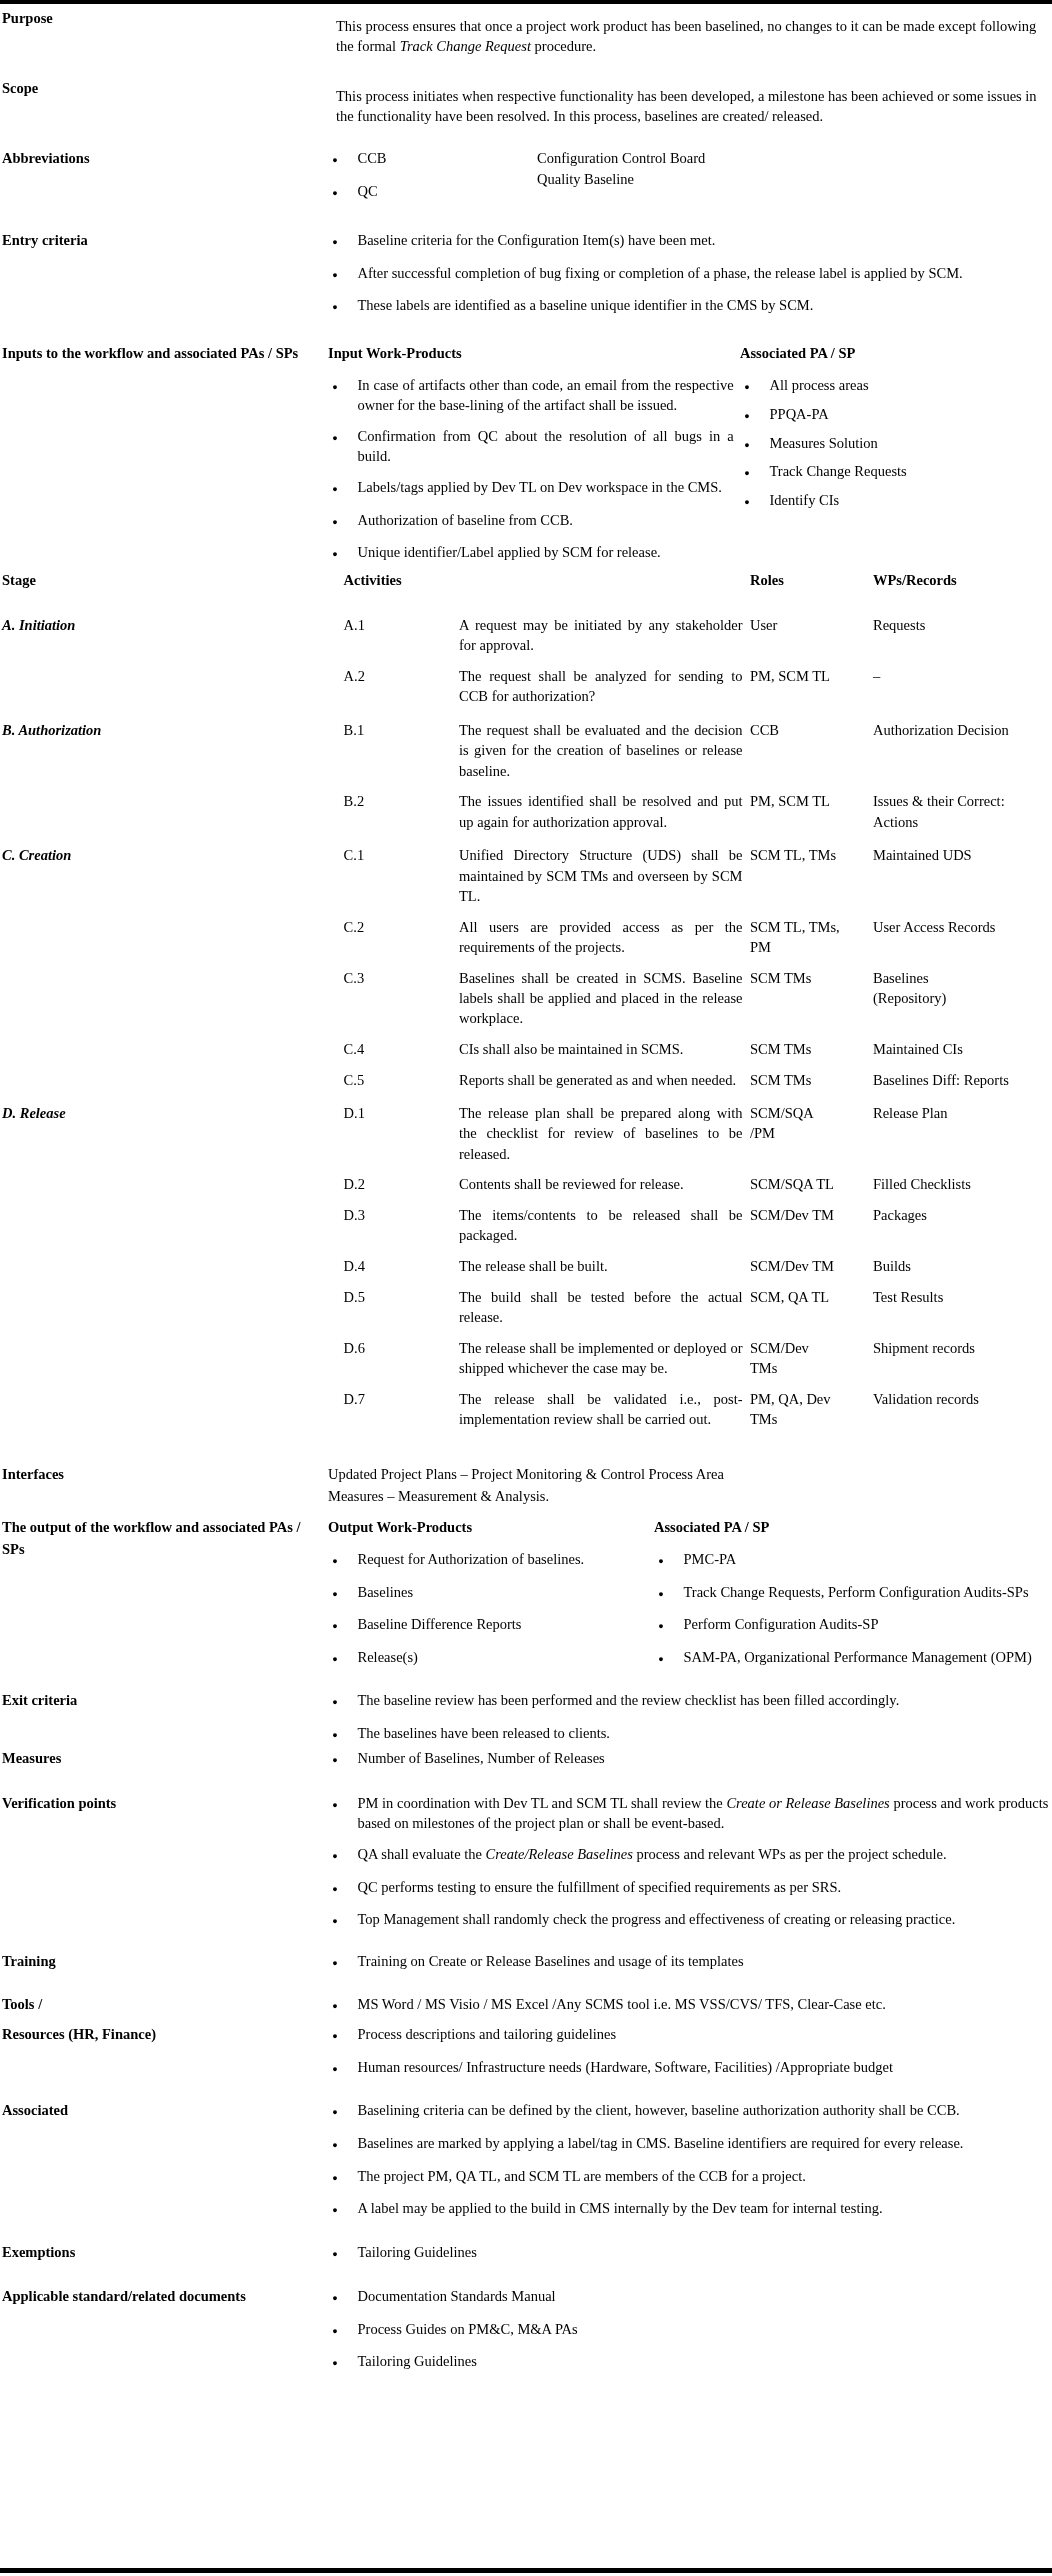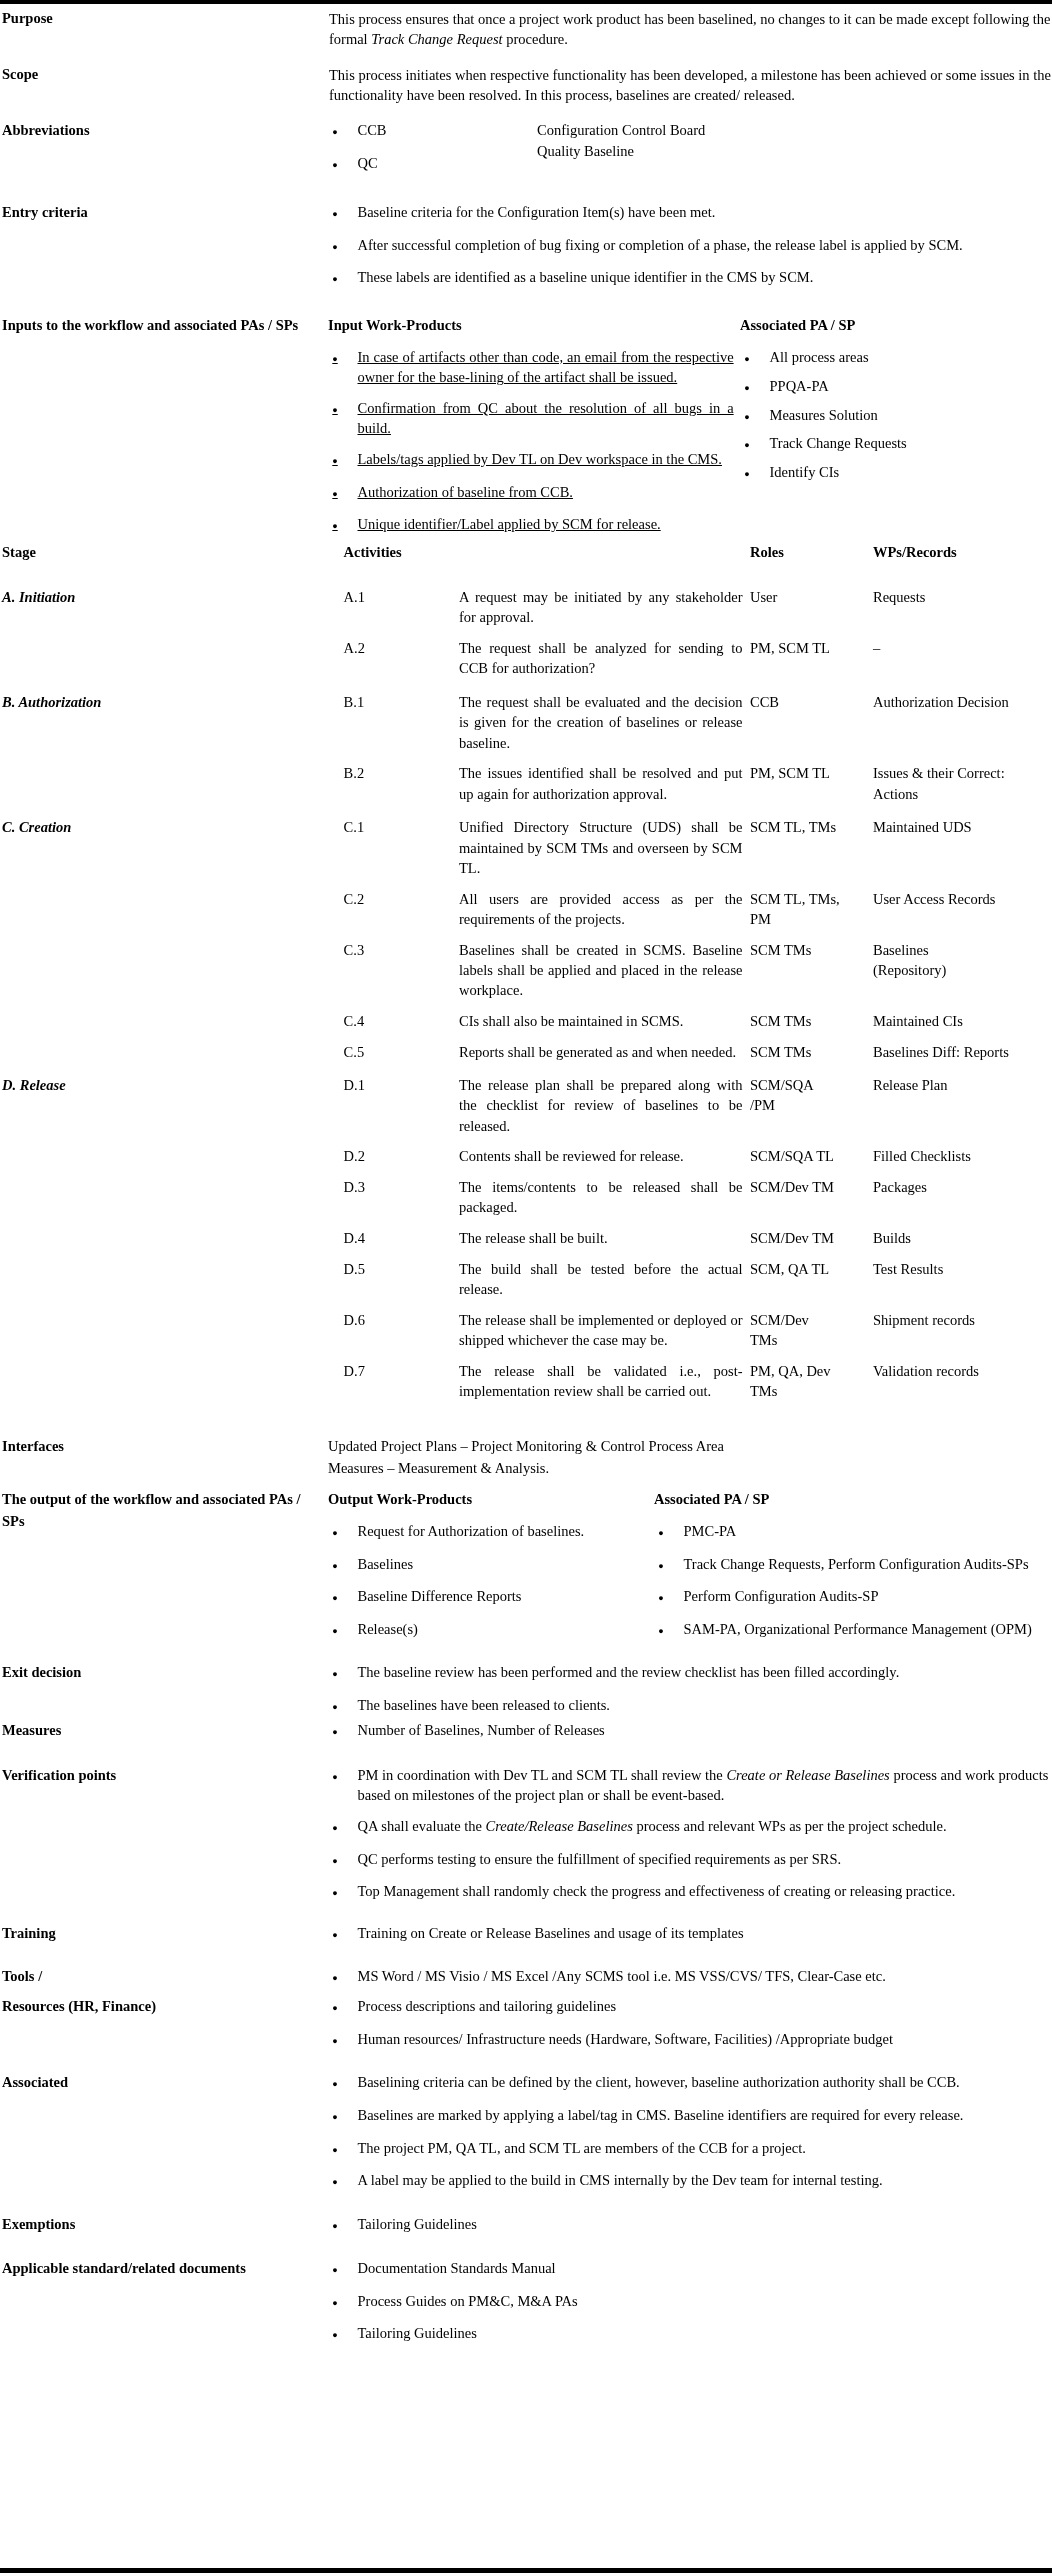--- a/index.html
+++ b/index.html
@@ -7,32 +7,32 @@
     width:1053px;height:2576px;position:relative;overflow:hidden;
     font-family:"Liberation Serif","DejaVu Serif",serif;
     font-size:14.5px;line-height:20.4px;color:#000;
   }
   .toprule{position:absolute;top:0;left:0;width:1053px;height:3.8px;background:#000;}
   .bottomrule{position:absolute;top:2568px;left:0;width:1053px;height:5.4px;background:#000;}
   .doc{position:absolute;top:8px;left:0;width:1053px;}
   .row{display:grid;grid-template-columns:328px 725px;align-items:start;}
   .lbl{font-weight:bold;padding-left:2px;padding-right:9.7px;line-height:21.5px;}
   .lbl.stage-name{font-style:italic;}
-  p.para{margin:1px;}
+  p.para{margin:8px;}
   .bi{display:grid;grid-template-columns:29.5px 1fr;margin-bottom:10.2px;}
   .bi:last-child{margin-bottom:0;}
   .dot{padding-left:4.3px;line-height:20.4px;}
   .dot::before{content:"\25CF";font-size:9px;}
   .bt{min-height:20.4px;}
   
   .cols{display:grid;grid-template-columns:412px 313px;}
   .cols.outcols{grid-template-columns:326px 398px;}
   .cols .h{font-weight:bold;margin-bottom:11.8px;}
   .cols .list{min-width:0;}
-  .in-left .bi{padding-right:6.4px;text-decoration:underline;}
+  .in-left .bi{padding-right:6.4px;}
   .in-left .bt{text-align:justify;}
   .pa-list .bi{margin-bottom:6.4px;}
   .outcols .list{padding-right:10.7px;}
   
   .abbr{display:grid;grid-template-columns:209px 1fr;}
   .abbr .bi{margin-bottom:10.7px;}
   .defs div{line-height:21px;}
   
   .thead{display:grid;grid-template-columns:131px 291px 123px 1fr;font-weight:bold;}
   .thead .hact{grid-column:1 / 3;padding-left:15.6px;}
@@ -336,21 +336,21 @@
           </div>
         <div class="bi">
             <span class="dot"></span>
             <div class="bt">SAM-PA, Organizational Performance Management (OPM)</div>
           </div>
       </div>
     </div>
   </section>
 
   <section class="row" style="margin-bottom:2.7px">
-    <div class="lbl">Exit decision</div>
+    <div class="lbl">Exit criteria</div>
     <div>
       <div class="bi">
           <span class="dot"></span>
           <div class="bt">The baseline review has been performed and the review checklist has been filled accordingly.</div>
         </div>
       <div class="bi">
           <span class="dot"></span>
           <div class="bt">The baselines have been released to clients.</div>
         </div>
     </div>

